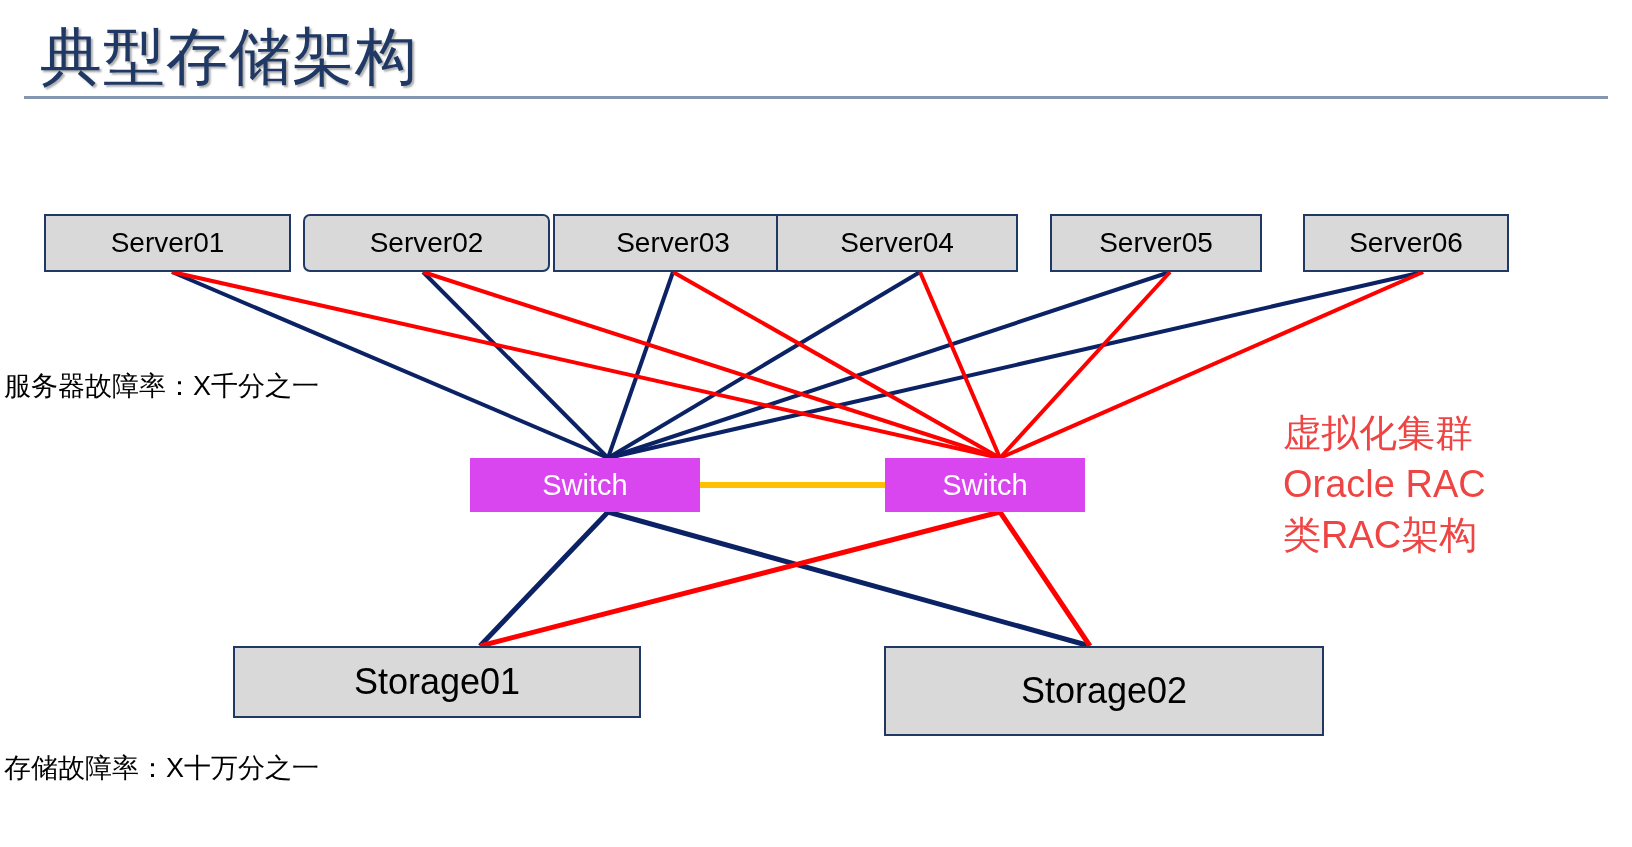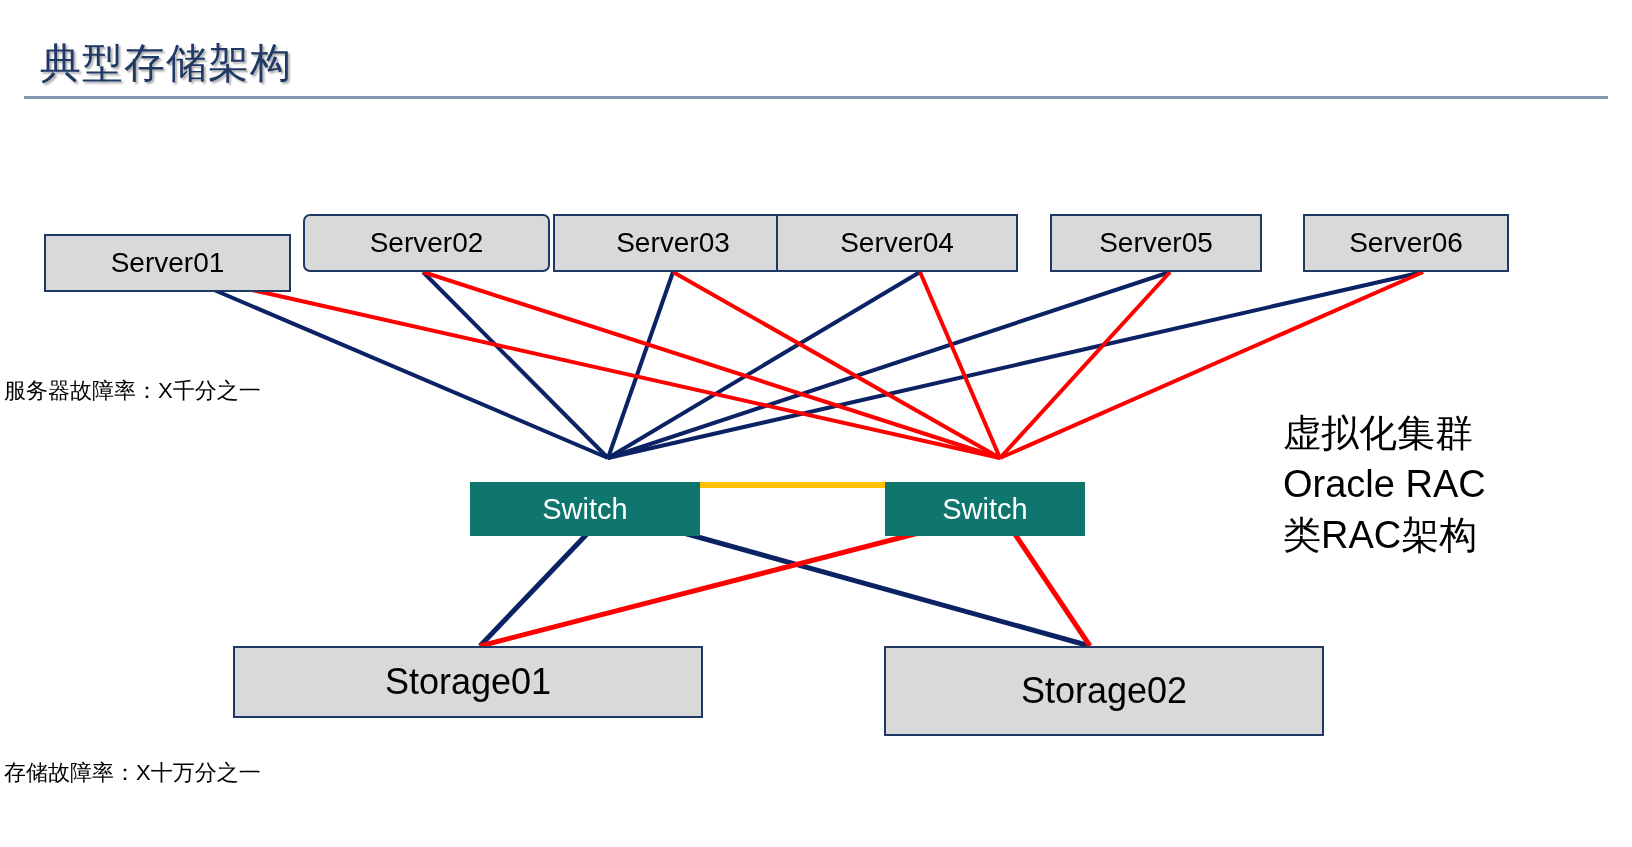--- a/index.html
+++ b/index.html
@@ -12,22 +12,22 @@
     height: 847px;
     position: relative;
     overflow: hidden;
     font-family: "Liberation Sans", sans-serif;
   }
 
   
   #slide-title {
     position: absolute;
     left: 40px;
-    top: 18px;
-    font-size: 41px;
+    top: 12px;
+    font-size: 62px;
     line-height: 90px;
     font-weight: 400;
     color: #1F3864;
     text-shadow: 2px 2px 2px rgba(130,130,130,0.65);
     letter-spacing: 1px;
     white-space: nowrap;
   }
   #title-rule {
     position: absolute;
     left: 24px;
@@ -75,49 +75,47 @@
     background: #D9D9D9;
     border: 2px solid #1F3864;
     height: 72px;
     top: 646px;
   }
   .storage-box .node-label {
     font-size: 36px;
     color: #000000;
   }
   .switch-box {
-    background: #0f766e;
+    background: #d946ef;
     border: none;
     height: 54px;
     top: 458px;
-    margin-top: 24px;
   }
   .switch-box .node-label {
     font-size: 29px;
     color: #FFFFFF;
   }
 
   
   .annot {
     position: absolute;
-    font-size: 22px;
+    font-size: 27px;
     color: #000000;
     white-space: nowrap;
-    margin-top: 8px;
   }
   #server-failure-note { left: 4px;  top: 368px; }
   #storage-failure-note { left: 4px; top: 750px; }
 
   #cluster-note {
     position: absolute;
     left: 1283px;
     top: 408px;
     font-size: 38px;
     line-height: 51px;
-    color: #000000;
+    color: #ef4444;
     white-space: nowrap;
   }
   #cluster-note div { white-space: nowrap; }
 </style>
 </head>
 <body>
 
 <div id="slide-title">典型存储架构</div>
 <div id="title-rule"></div>
 
@@ -137,21 +135,21 @@
       <line x1="1170" y1="272" x2="1000" y2="458" stroke="#FF0000" stroke-width="4" stroke-linecap="butt"></line>
       <line x1="1423" y1="272" x2="1000" y2="458" stroke="#FF0000" stroke-width="4" stroke-linecap="butt"></line>
       <line x1="608" y1="512" x2="480" y2="646" stroke="#0B2265" stroke-width="5" stroke-linecap="butt"></line>
       <line x1="608" y1="512" x2="1090" y2="646" stroke="#0B2265" stroke-width="5" stroke-linecap="butt"></line>
       <line x1="1000" y1="512" x2="480" y2="646" stroke="#FF0000" stroke-width="5" stroke-linecap="butt"></line>
       <line x1="1000" y1="512" x2="1090" y2="646" stroke="#FF0000" stroke-width="5" stroke-linecap="butt"></line>
       <line x1="700" y1="485" x2="885" y2="485" stroke="#FFC000" stroke-width="6" stroke-linecap="butt"></line>
     </svg>
 
   <div id="nodes-layer">
-      <div class="node server-box" style="left: 44px; top: 214px; width: 247px; height: 58px; margin-top: 20px;">
+      <div class="node server-box" style="left: 44px; top: 214px; width: 247px; height: 58px;">
         <span class="node-label">Server01</span>
       </div>
       <div class="node server-box" style="left: 303px; top: 214px; width: 247px; height: 58px; border-radius: 7px;">
         <span class="node-label">Server02</span>
       </div>
       <div class="node server-box" style="left: 553px; top: 214px; width: 240px; height: 58px;">
         <span class="node-label">Server03</span>
       </div>
       <div class="node server-box" style="left: 776px; top: 214px; width: 242px; height: 58px;">
         <span class="node-label">Server04</span>
@@ -161,21 +159,21 @@
       </div>
       <div class="node server-box" style="left: 1303px; top: 214px; width: 206px; height: 58px;">
         <span class="node-label">Server06</span>
       </div>
       <div class="node switch-box" style="left: 470px; top: 458px; width: 230px; height: 54px;">
         <span class="node-label">Switch</span>
       </div>
       <div class="node switch-box" style="left: 885px; top: 458px; width: 200px; height: 54px;">
         <span class="node-label">Switch</span>
       </div>
-      <div class="node storage-box" style="left: 233px; top: 646px; width: 470px; height: 72px;">
+      <div class="node storage-box" style="left: 233px; top: 646px; width: 408px; height: 72px;">
         <span class="node-label">Storage01</span>
       </div>
       <div class="node storage-box" style="left: 884px; top: 646px; width: 440px; height: 90px;">
         <span class="node-label">Storage02</span>
       </div>
     </div>
 
 </div>
 
 <div class="annot" id="server-failure-note">服务器故障率：X千分之一</div>

